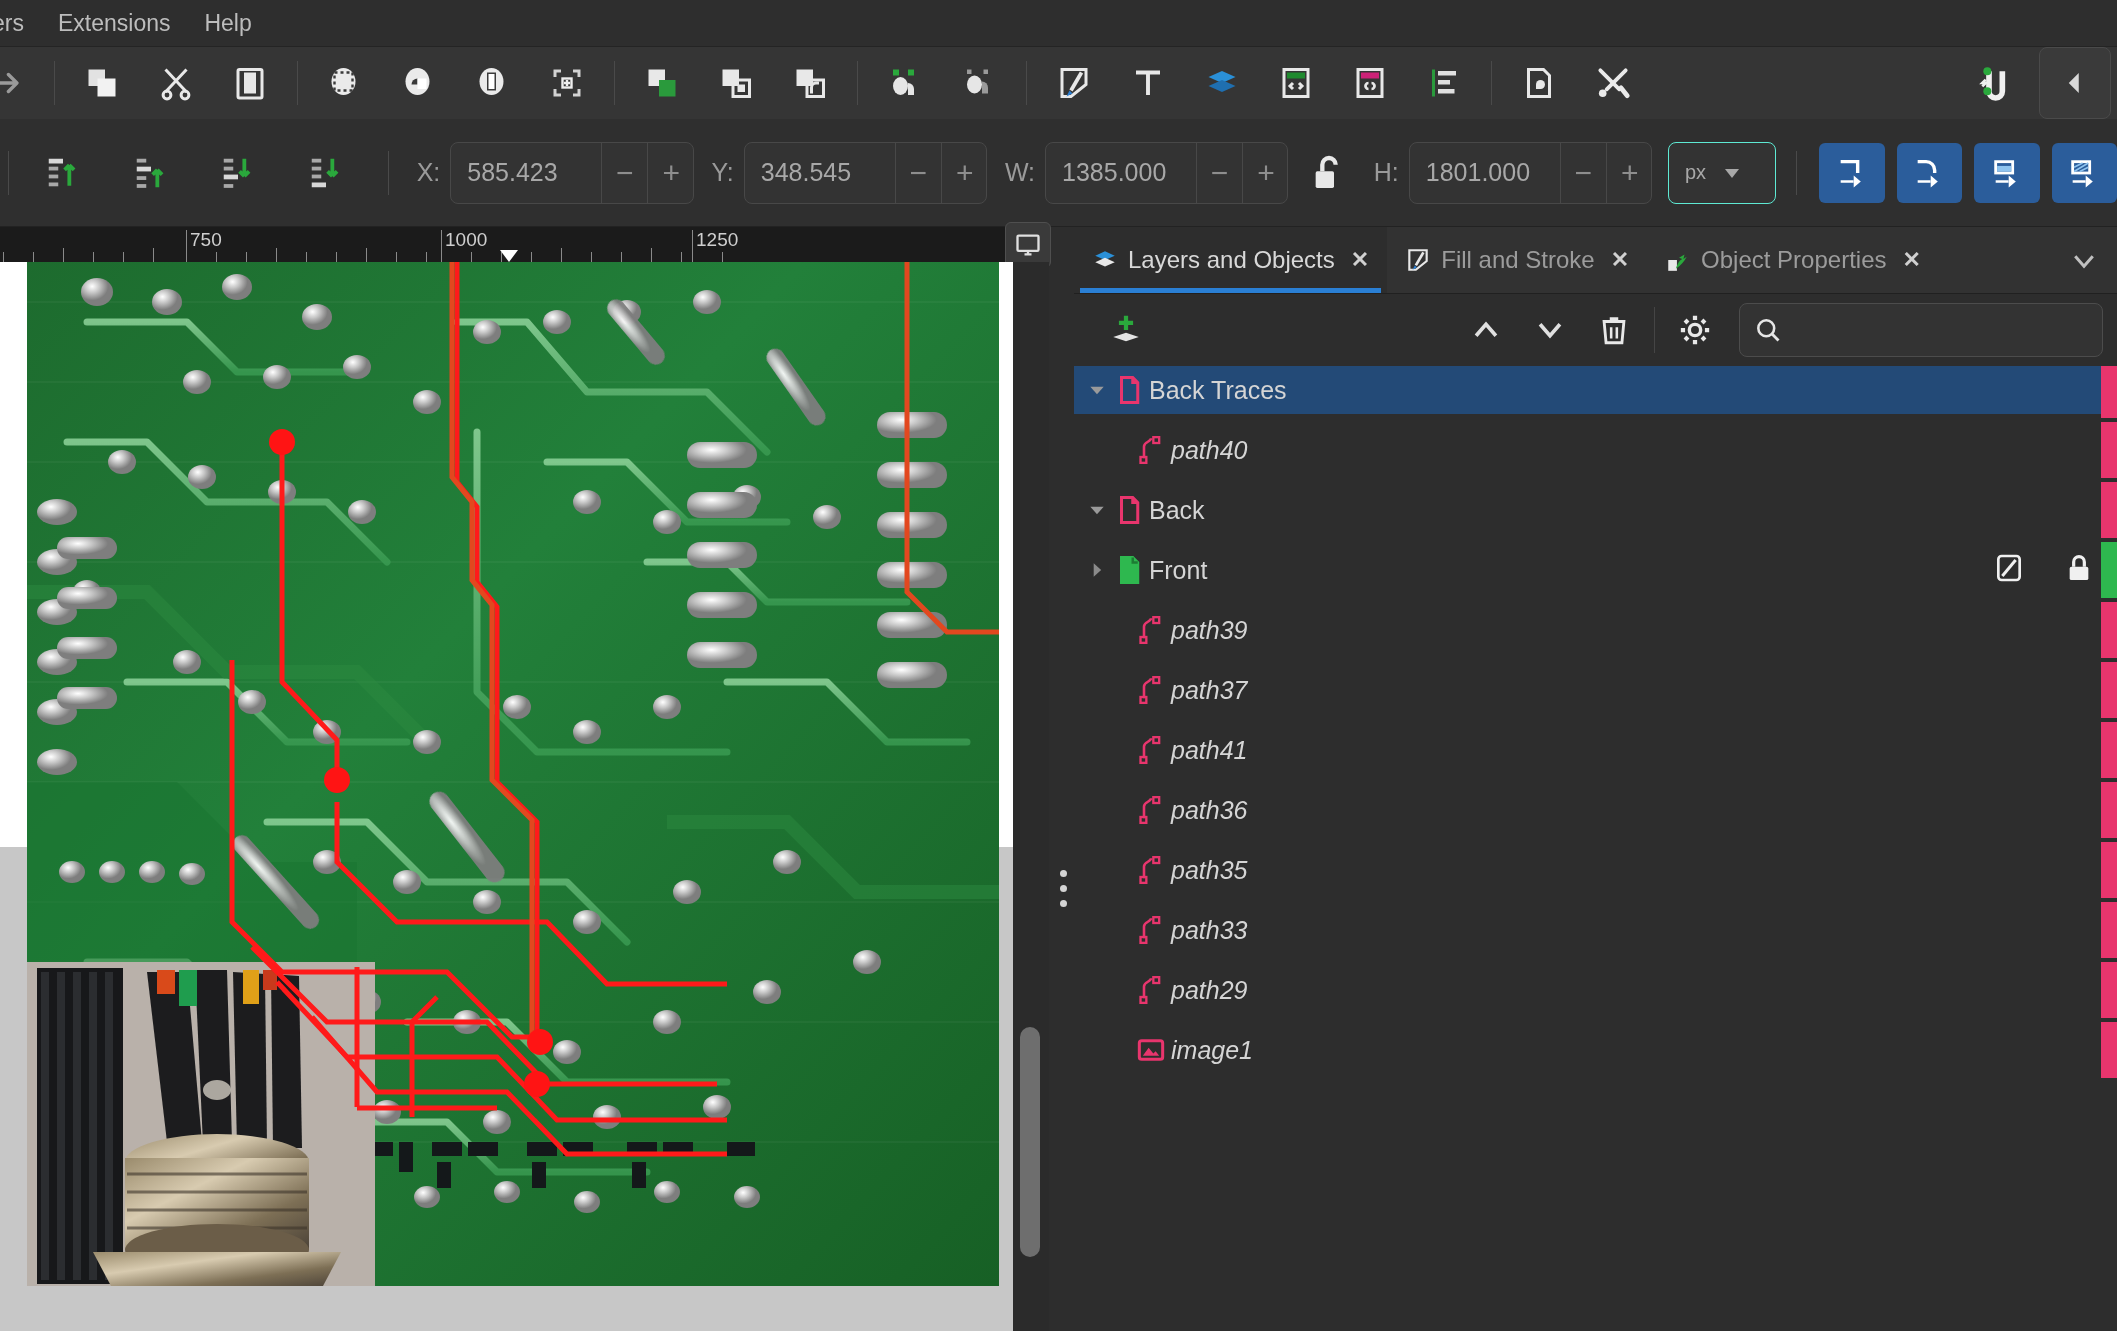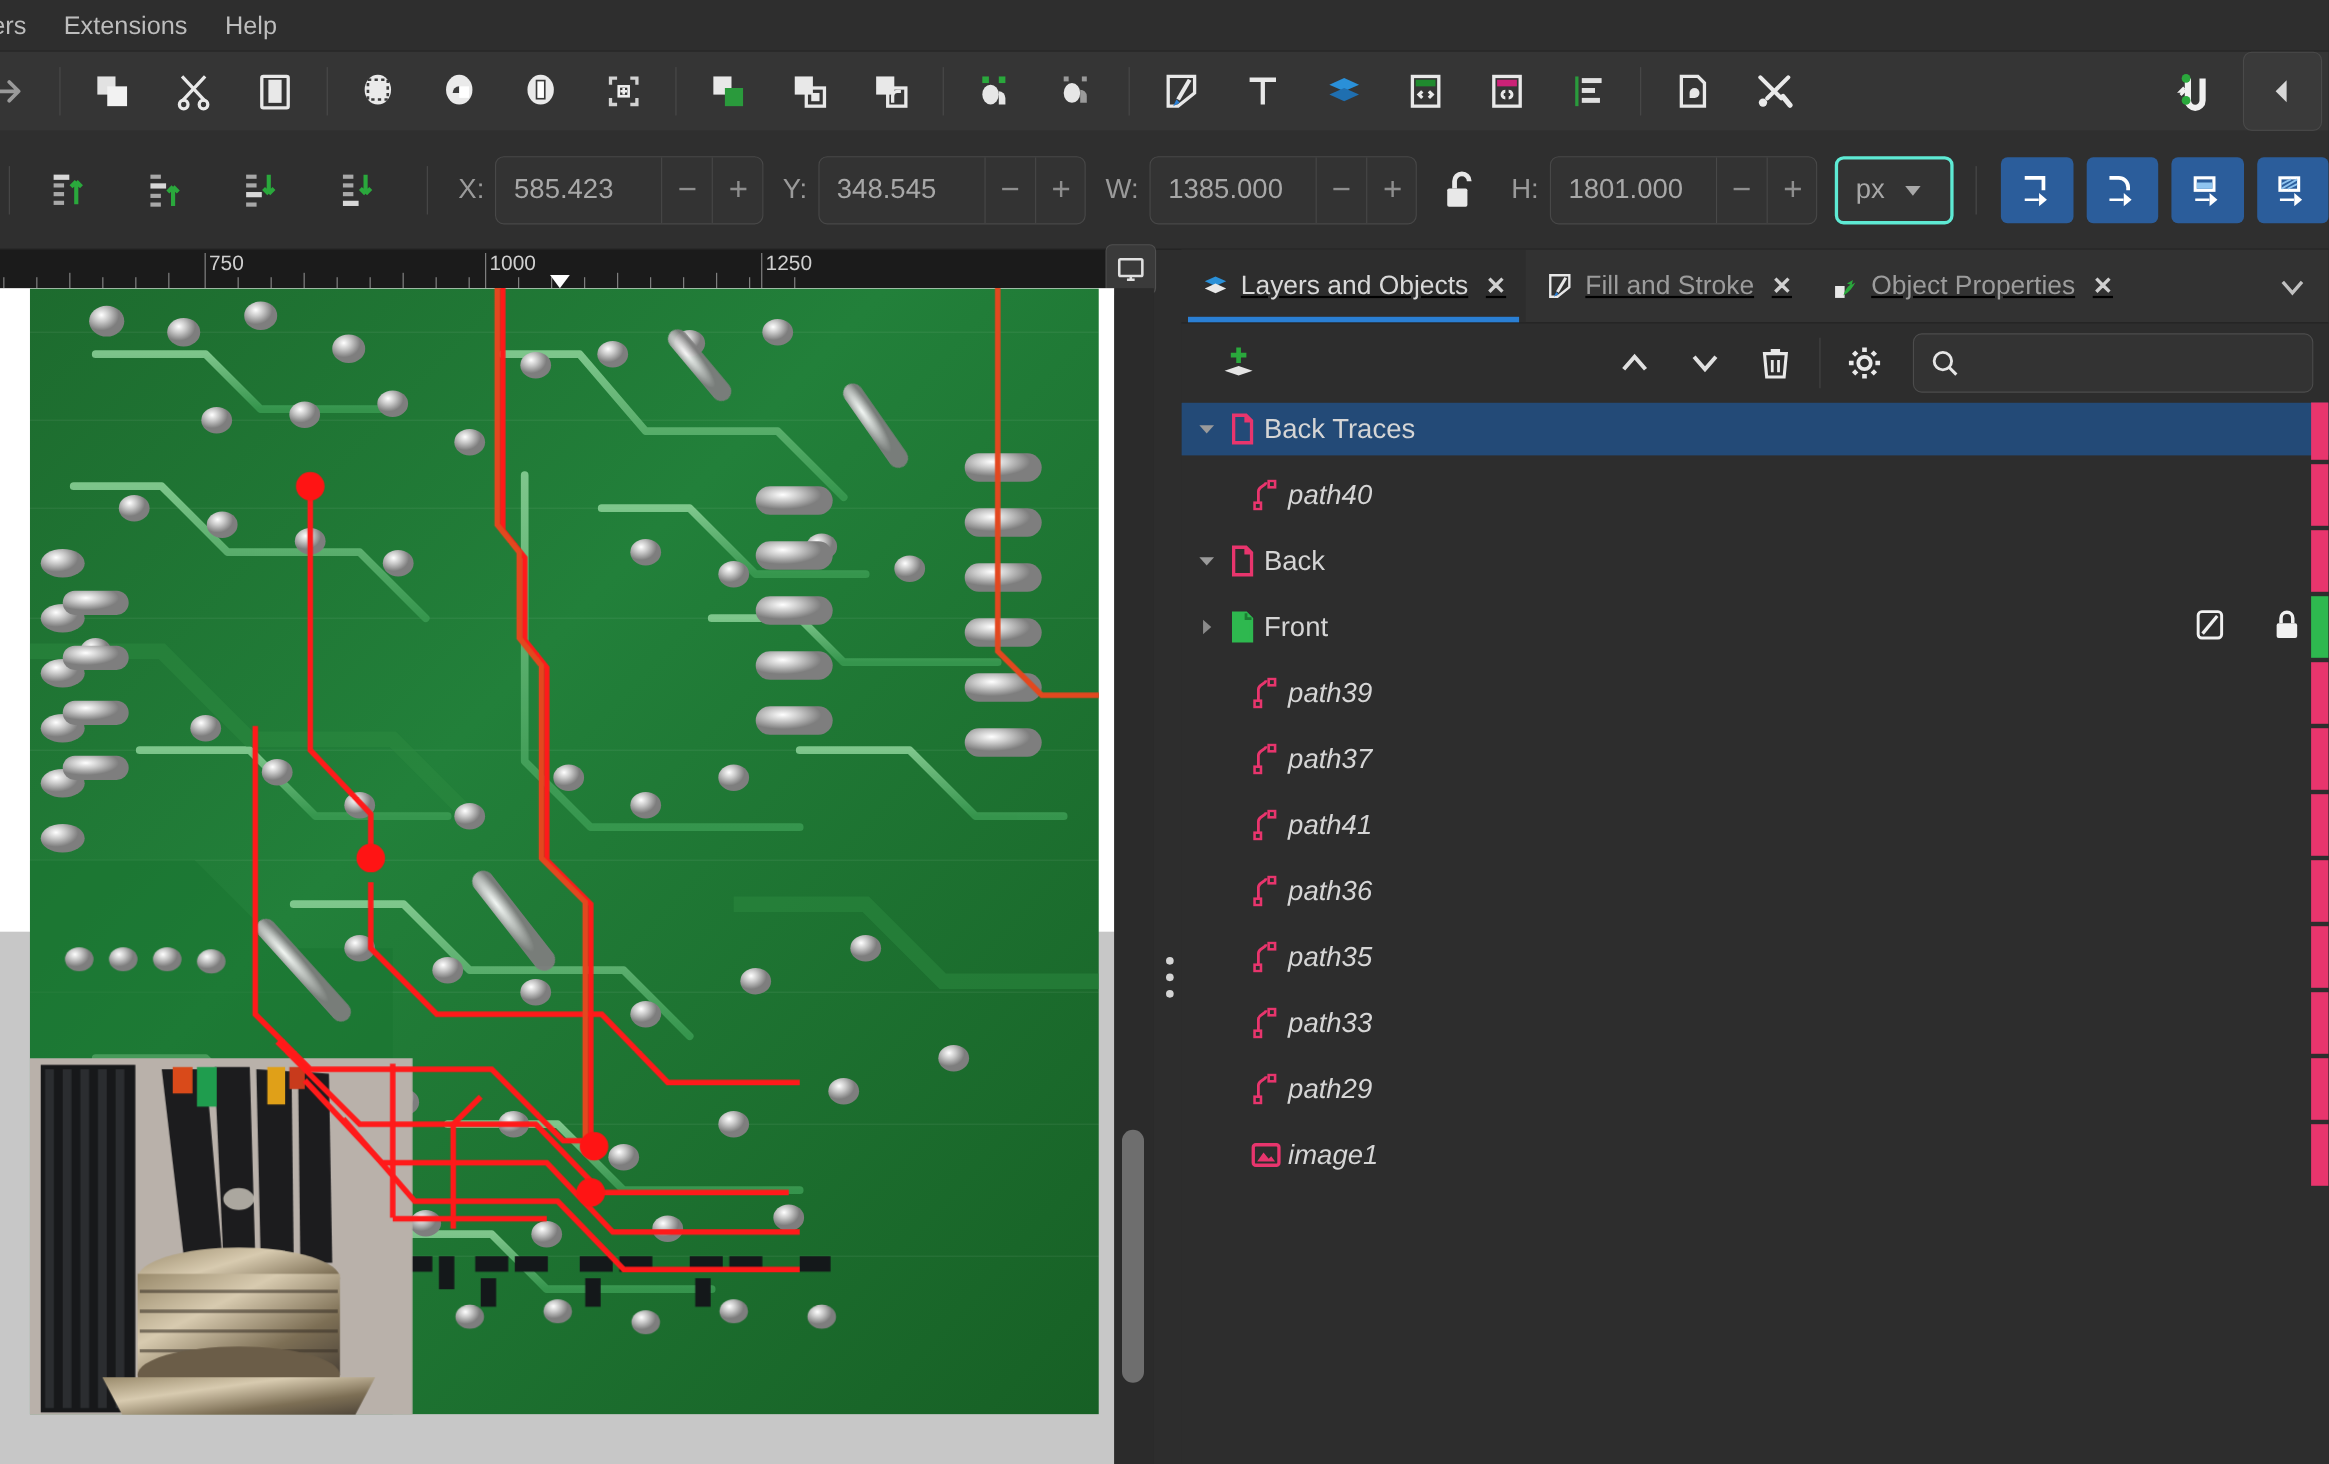--- a/index.html
+++ b/index.html
@@ -62,23 +62,23 @@
   }
   .spin .btns { display: flex; border-left: 1px solid #484848; }
   .spin .btns div {
     width: 46px; display: flex; align-items: center; justify-content: center;
     color: #8e8e8e; font-size: 30px;
   }
   .spin .btns div:first-child { border-right: 1px solid #484848; }
   .lockbtn { width: 54px; height: 54px; margin: 0 14px;
     display: flex; align-items: center; justify-content: center; }
   .unit-combo {
-    height: 62px; min-width: 108px; background: #333; border: 3px solid #5eead4;
+    height: 62px; min-width: 108px; background: #333; border: 1px solid #5eead4;
     border-radius: 8px; display: flex; align-items: center; gap: 14px;
-    padding: 0 16px; margin-left: 16px; color: #a8a8a8; font-size: 25px;
+    padding: 0 16px; margin-left: 16px; color: #a8a8a8; font-size: 20px;
   }
   .afbtn {
     width: 66px; height: 60px; background: #2b5d9b; border-radius: 6px;
     margin-left: 12px; display: flex; align-items: center; justify-content: center;
   }
 
   
   .ruler-h {
     position: absolute; left: 0; top: 227px; width: 1013px; height: 35px;
     background: #1b1b1b; overflow: hidden;
@@ -127,21 +127,20 @@
 
   
   .dock {
     position: absolute; left: 1074px; top: 227px; width: 1043px; height: 1104px;
     background: #2d2d2d;
   }
   .dock-tabs {
     position: absolute; left: 0; top: 0; width: 1043px; height: 67px;
     display: flex; align-items: stretch; background: #323232;
     border-bottom: 1px solid #202020;
-    text-decoration: underline;
   }
   .dock-tab {
     display: flex; align-items: center; gap: 10px; padding: 0 18px;
     color: #9c9c9c; font-size: 24px; position: relative; white-space: nowrap;
   }
   .dock-tab.active { background: #2d2d2d; color: #d8d8d8; }
   .dock-tab.active::after {
     content: ""; position: absolute; left: 6px; right: 6px; bottom: 0;
     height: 5px; background: #2a7fd4;
   }

